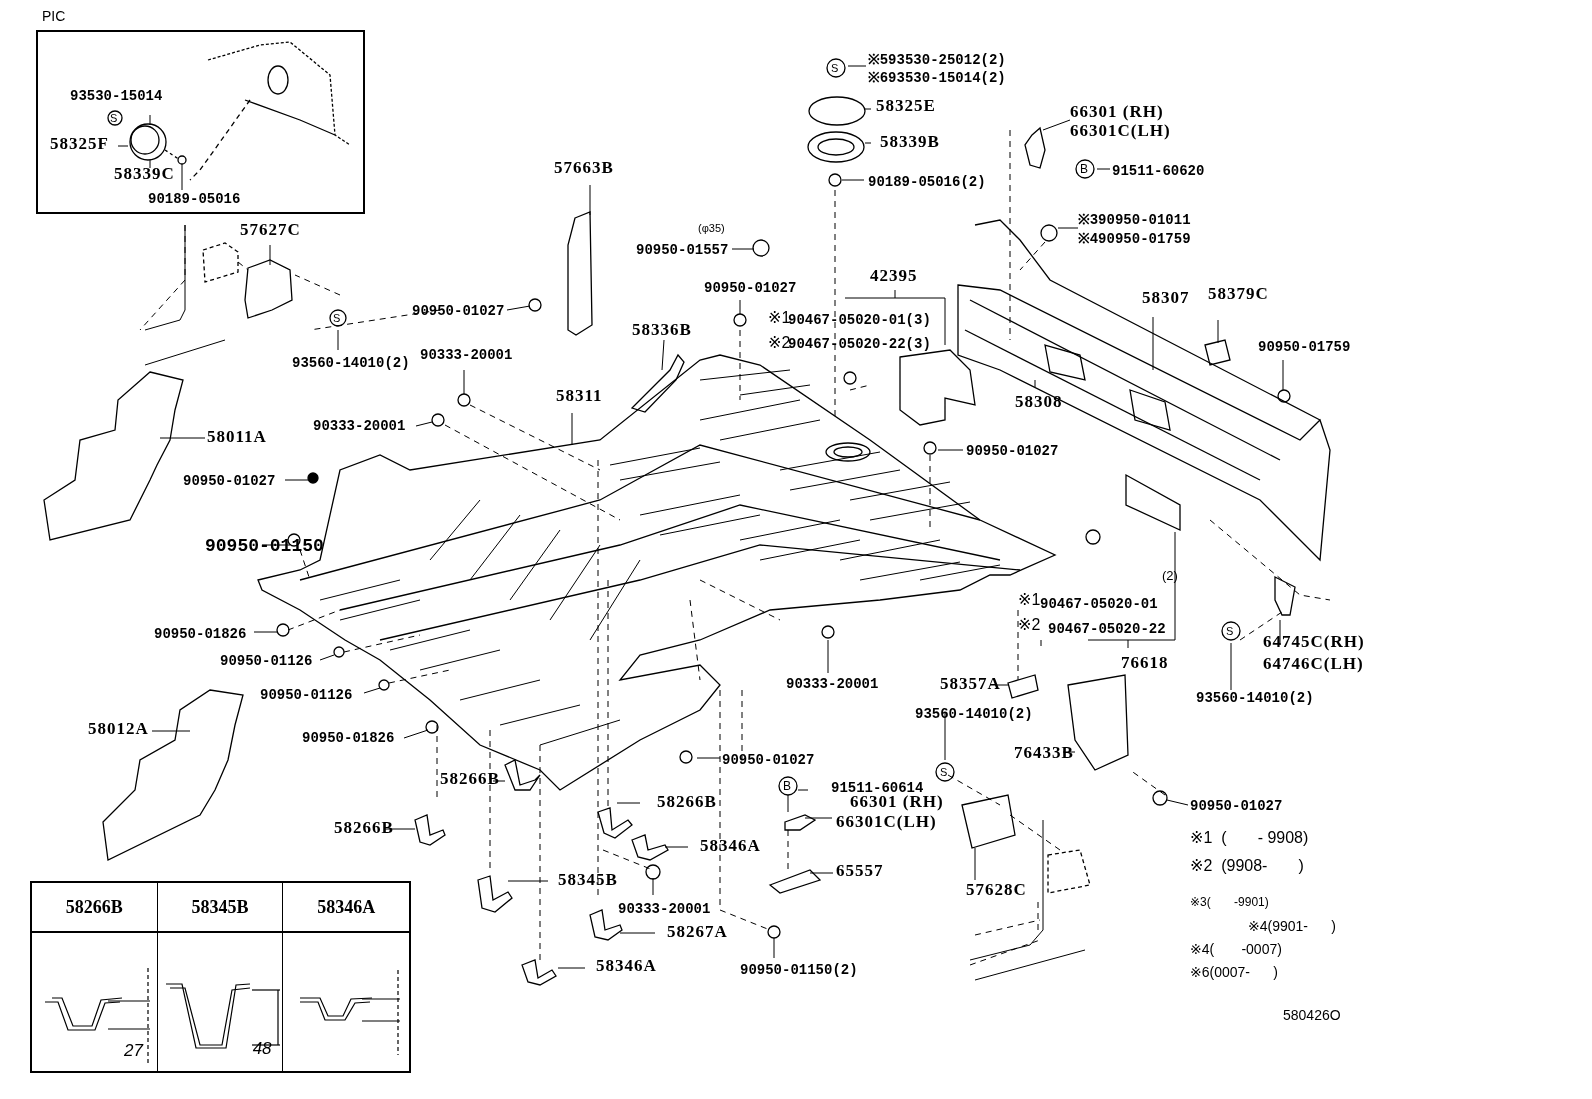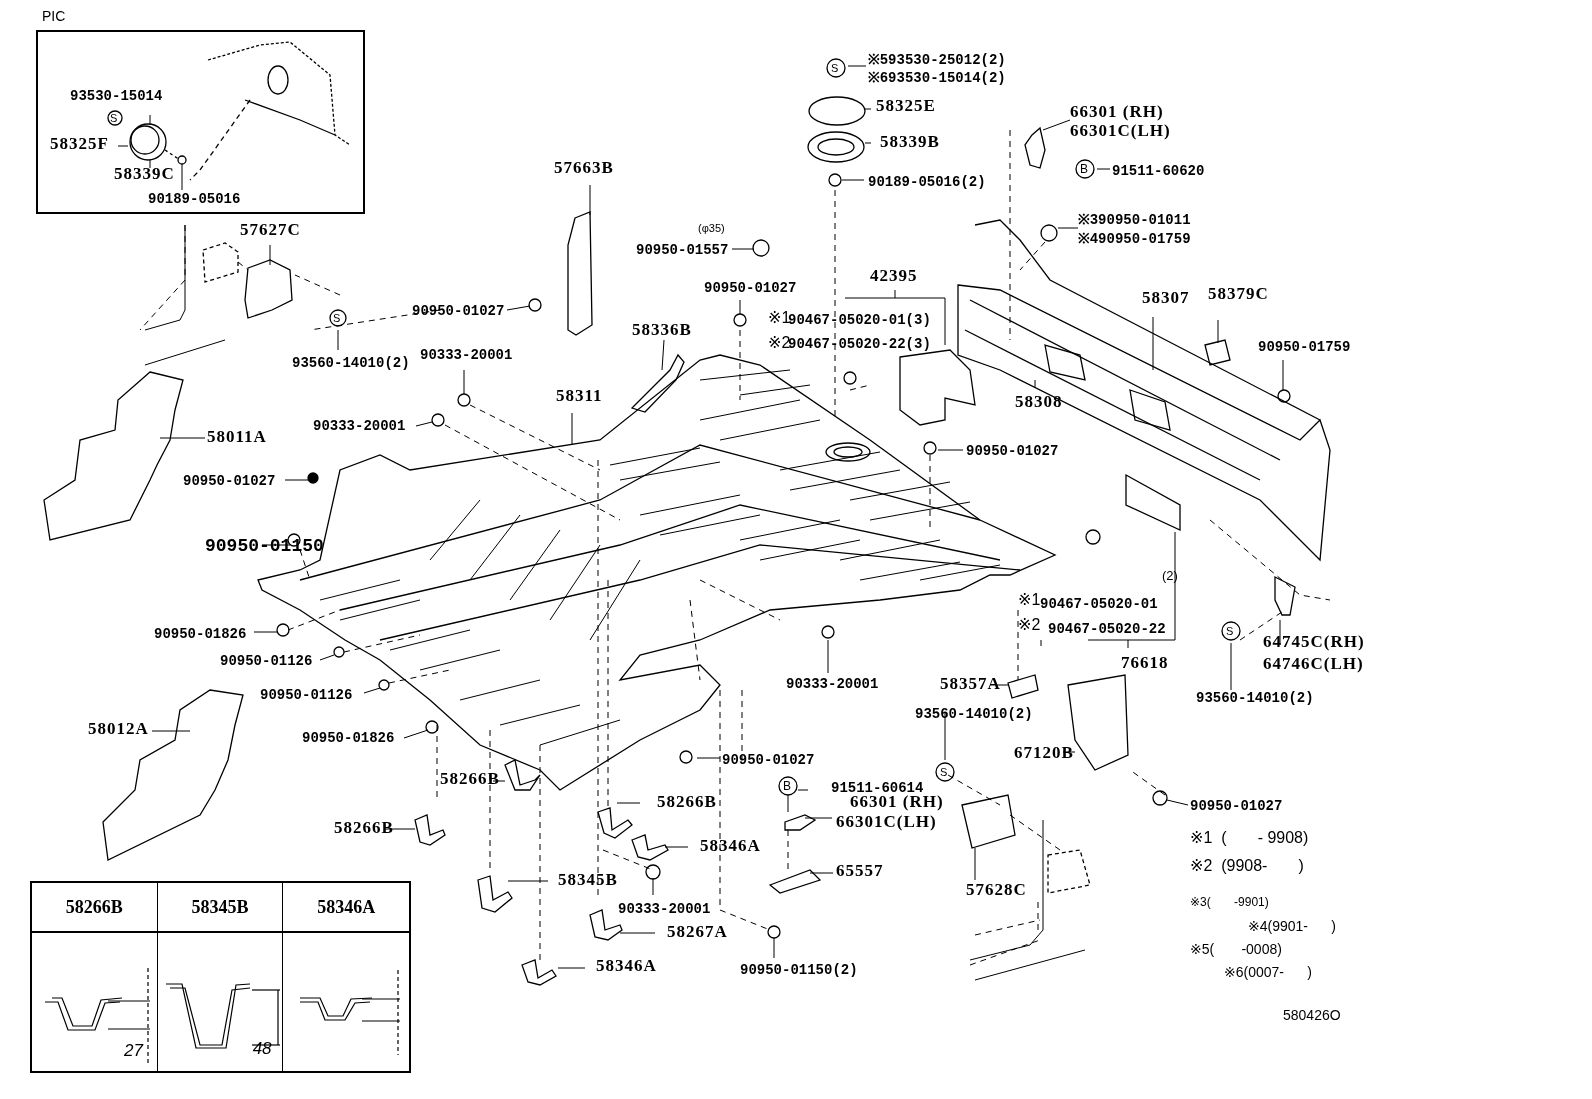--- a/index.html
+++ b/index.html
@@ -354,21 +354,21 @@
 <div class="lbl big" style="left:1121px;top:655px;font-size:17px;">76618</div>
 
 <div class="lbl thin" style="left:1226px;top:623px;font-size:11px;">S</div>
 <div class="lbl big" style="left:1263px;top:634px;font-size:17px;">64745C(RH)</div>
 <div class="lbl big" style="left:1263px;top:656px;font-size:17px;">64746C(LH)</div>
 <div class="lbl" style="left:1196px;top:690px;font-size:14px;">93560-14010(2)</div>
 
 <div class="lbl" style="left:786px;top:676px;font-size:14px;">90333-20001</div>
 <div class="lbl big" style="left:940px;top:676px;font-size:17px;">58357A</div>
 <div class="lbl" style="left:915px;top:706px;font-size:14px;">93560-14010(2)</div>
-<div class="lbl big" style="left:1014px;top:745px;font-size:17px;">67120B</div>
+<div class="lbl big" style="left:1014px;top:745px;font-size:17px;">76433B</div>
 <div class="lbl thin" style="left:940px;top:764px;font-size:11px;">S</div>
 <div class="lbl" style="left:1190px;top:798px;font-size:14px;">90950-01027</div>
 <div class="lbl" style="left:722px;top:752px;font-size:14px;">90950-01027</div>
 <div class="lbl thin" style="left:783px;top:778px;font-size:12px;">B</div>
 <div class="lbl" style="left:831px;top:780px;font-size:14px;">91511-60614</div>
 <div class="lbl big" style="left:850px;top:794px;font-size:17px;">66301  (RH)</div>
 <div class="lbl big" style="left:836px;top:814px;font-size:17px;">66301C(LH)</div>
 <div class="lbl big" style="left:836px;top:863px;font-size:17px;">65557</div>
 <div class="lbl big" style="left:966px;top:882px;font-size:17px;">57628C</div>
 
@@ -379,22 +379,22 @@
 <div class="lbl big" style="left:558px;top:872px;font-size:17px;">58345B</div>
 <div class="lbl" style="left:618px;top:901px;font-size:14px;">90333-20001</div>
 <div class="lbl big" style="left:667px;top:924px;font-size:17px;">58267A</div>
 <div class="lbl big" style="left:596px;top:958px;font-size:17px;">58346A</div>
 <div class="lbl" style="left:740px;top:962px;font-size:14px;">90950-01150(2)</div>
 
 <div class="note" style="left:1190px;top:828px;">※1  (       - 9908)</div>
 <div class="note" style="left:1190px;top:856px;">※2  (9908-       )</div>
 <div class="note" style="left:1190px;top:895px;font-size:12px;">※3(       -9901)</div>
 <div class="note" style="left:1248px;top:918px;font-size:14px;">※4(9901-      )</div>
-<div class="note" style="left:1190px;top:941px;font-size:14px;">※5(       -0008)</div>
-<div class="note" style="left:1190px;top:964px;font-size:14px;margin-left:34px;">※6(0007-      )</div>
+<div class="note" style="left:1190px;top:941px;font-size:14px;">※4(       -0007)</div>
+<div class="note" style="left:1190px;top:964px;font-size:14px;">※6(0007-      )</div>
 
 <div class="tbl">
   <div class="c">58266B</div>
   <div class="c">58345B</div>
   <div class="c">58346A</div>
   <div class="b">
       <span class="dim" style="left:92px;top:108px;">27</span>
     </div>
   <div class="b">
       <span class="dim" style="left:95px;top:106px;">48</span>

